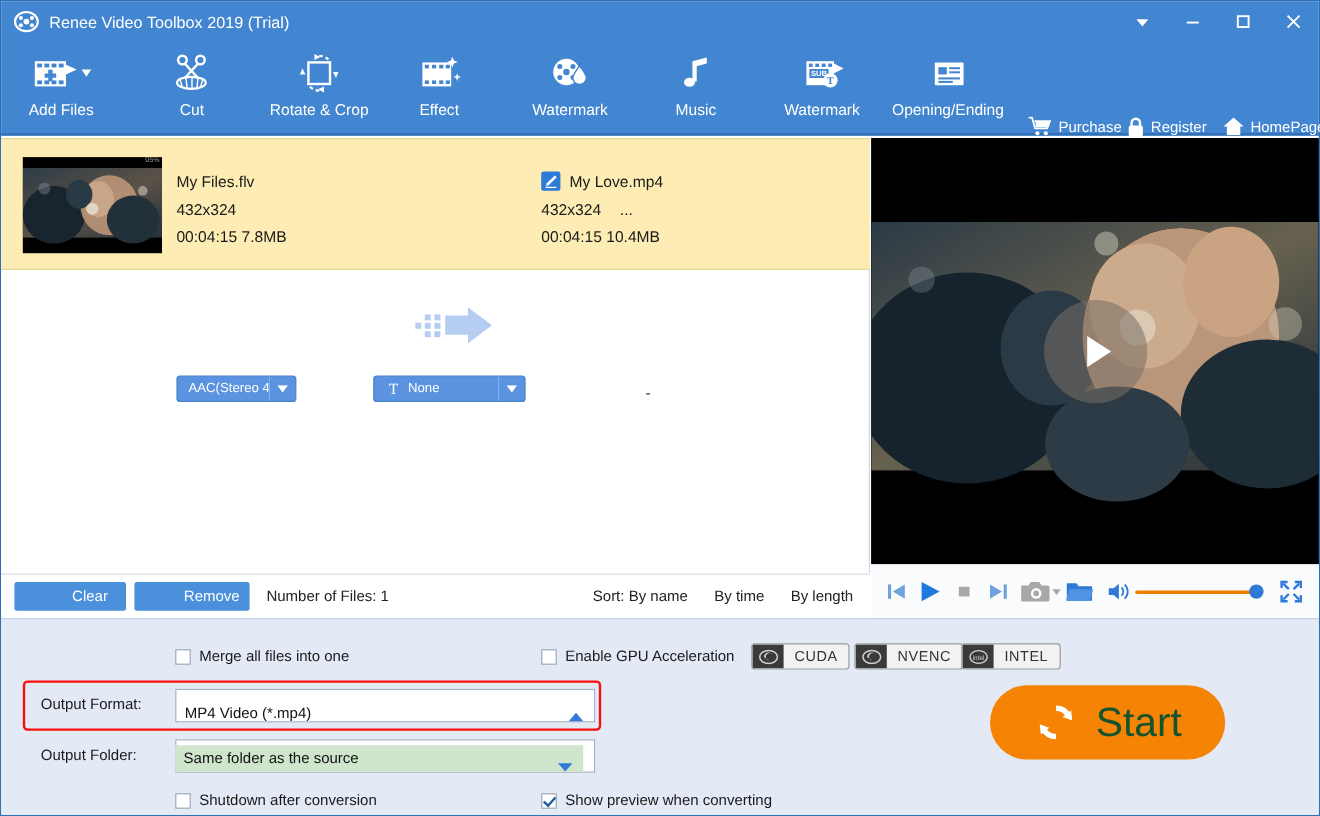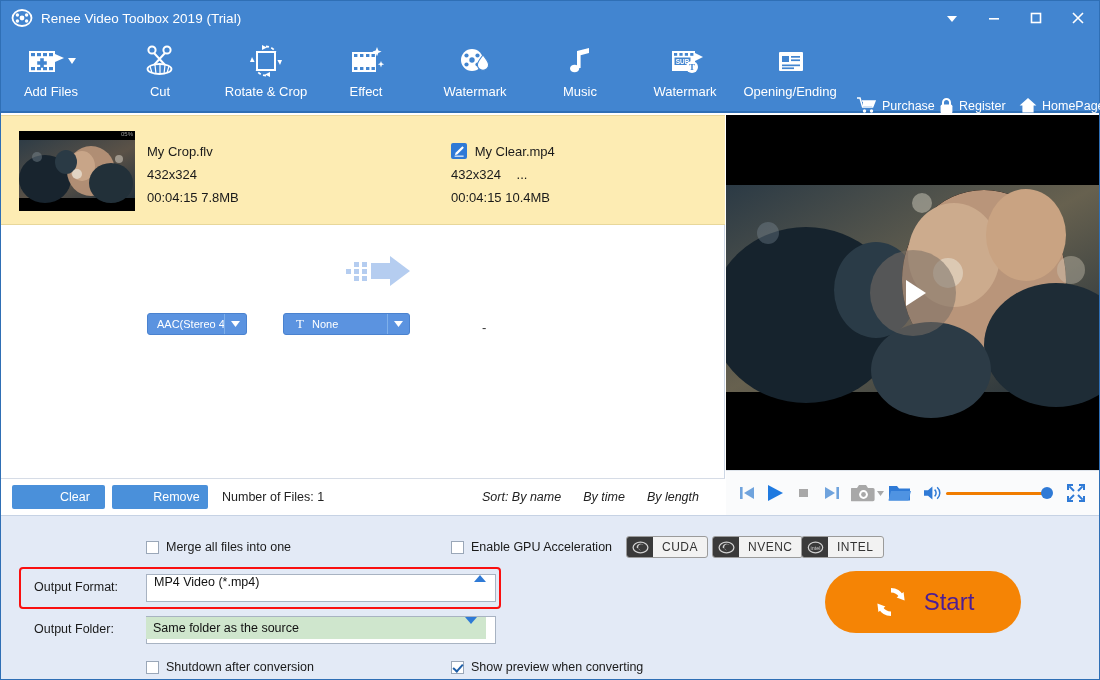--- a/index.html
+++ b/index.html
@@ -90,21 +90,21 @@
   .file-out {
     position: absolute; left: 450px; top: 24px;
     font-size: 13px; color: #1a1a1a; line-height: 23px;
   }
   .edit-badge {
     display: inline-block; vertical-align: -3px;
     width: 16px; height: 16px; background: #2f7ad6;
     border-radius: 2px; margin-right: 4px; position: relative;
   }
   .arrow-wrap { position: absolute; left: 345px; top: 138px; }
-  .selrow { position: absolute; left: 146px; top: 197px; display: flex; align-items: flex-end; }
+  .selrow { position: absolute; left: 146px; top: 197px; display: flex; align-items: flex-end; gap: 28px; }
   .pill {
     display: flex; align-items: center; height: 22px;
     background: #5b93e0; border-radius: 3px; overflow: hidden;
     border: 1px solid #4a82cf;
   }
   .pill .body {
     display: flex; align-items: center; gap: 4px;
     padding: 0 5px; color: #fff; font-size: 11px;
     white-space: nowrap; overflow: hidden;
   }
@@ -121,21 +121,21 @@
     background: #ffffff;
     border-top: 1px solid #d6dce6;
     display: flex; align-items: center;
   }
   .bluebtn {
     background: #4a90da; color: #fff; border: none;
     font-size: 12.5px; font-family: inherit;
     border-radius: 2px; cursor: pointer; padding-left: 33px;
   }
   .numfiles { font-size: 12.5px; color: #222; margin-left: 14px; }
-  .sortgrp { margin-left: auto; margin-right: 26px; display: flex; gap: 22px; font-size: 12.5px; color: #222; font-style: italic; }
+  .sortgrp { margin-left: auto; margin-right: 14px; display: flex; gap: 22px; font-size: 12.5px; color: #222; }
   .sortgrp span { cursor: pointer; white-space: nowrap; }
 
   
   .preview {
     position: absolute; left: 725px; top: 114px;
     width: 373px; height: 355px; background: #000;
     overflow: hidden;
   }
   .playbtn {
     position: absolute; left: 50%; top: 50%;
@@ -190,39 +190,39 @@
   }
   .redbox {
     position: absolute; left: 18px; top: 566px;
     width: 482px; height: 42px;
     border: 2px solid #fa0f0f; border-radius: 4px;
     pointer-events: none;
   }
   .fldlabel { font-size: 12.5px; color: #1a1a1a; }
   .combo {
     position: relative; background: #fff; border: 1px solid #a8b3c2;
-    height: 26px; display: flex; align-items: flex-start;
+    height: 26px; display: flex; align-items: flex-end;
   }
   .combo .val {
     font-size: 12.5px; color: #111; padding-left: 7px;
     white-space: nowrap; overflow: hidden;
   }
   .combo .tri {
     margin-left: auto; margin-right: 9px;
     width: 0; height: 0;
   }
   .tri-up { border-left: 6px solid transparent; border-right: 6px solid transparent; border-bottom: 7px solid #2f7ad6; }
   .tri-dn { border-left: 6px solid transparent; border-right: 6px solid transparent; border-top: 7px solid #2f7ad6; }
   .startbtn {
     position: absolute; left: 824px; top: 570px;
     width: 196px; height: 62px; border-radius: 31px;
     background: #f58405; border: none; cursor: pointer;
     display: flex; align-items: center; justify-content: center; gap: 14px;
   }
-  .startbtn .txt { color: #4c1d95; font-size: 24px; }
+  .startbtn .txt { color: #14532d; font-size: 34px; }
   .logo {
     position: absolute; left: 6px; top: 632px;
     width: 142px; height: 46px; display: flex; align-items: center;
   }
   .logo .lt1 {
     font-size: 21px; font-weight: bold; color: #cfe3f5;
     font-family: "DejaVu Sans", sans-serif; letter-spacing: 1px;
     -webkit-text-stroke: 1px #ffffff;
   }
   .logo .lt2 {
@@ -451,21 +451,21 @@
           <ellipse cx="92" cy="52" rx="22" ry="20" fill="#223039"></ellipse>
           <ellipse cx="47" cy="31" rx="11" ry="12" fill="#2a3a45"></ellipse>
           <circle cx="58" cy="43" r="5" fill="#e8e0d2" opacity="0.8"></circle>
           <circle cx="100" cy="28" r="4" fill="#d8d2c4" opacity="0.55"></circle>
           <circle cx="18" cy="26" r="5" fill="#94a3ad" opacity="0.35"></circle>
         </svg>
         <span class="pct">05%</span>
       </div>
 
       <div class="file-in">
-        <div>My Crop.flv</div>
+        <div>My Files.flv</div>
         <div>432x324</div>
         <div>00:04:15  7.8MB</div>
       </div>
 
       <div class="arrow-wrap">
         <svg width="66" height="34" viewBox="0 0 66 34">
           <g fill="#b5cdf0">
             <rect x="0" y="15" width="5" height="5"></rect>
               <rect x="8" y="15" width="5" height="5"></rect>
             <rect x="8" y="8" width="5" height="5"></rect>
@@ -479,21 +479,21 @@
       </div>
 
       <div class="file-out">
         <div>
           <span class="edit-badge">
             <svg width="16" height="16" viewBox="0 0 16 16">
                 <path d="M11.4 3.2 L12.9 4.7 L6.2 11.4 L4 12 L4.6 9.8 Z" fill="#fff"></path>
                 <rect x="3.6" y="12.6" width="9" height="1.1" fill="#fff"></rect>
               </svg>
           </span>
-          <span>My Clear.mp4</span>
+          <span>My Love.mp4</span>
         </div>
         <div>
           <span>432x324</span>
           <span style="margin-left:12px">...</span>
         </div>
         <div>00:04:15  10.4MB</div>
       </div>
 
       <div class="selrow">
         <div class="pill" style="width:100px">

